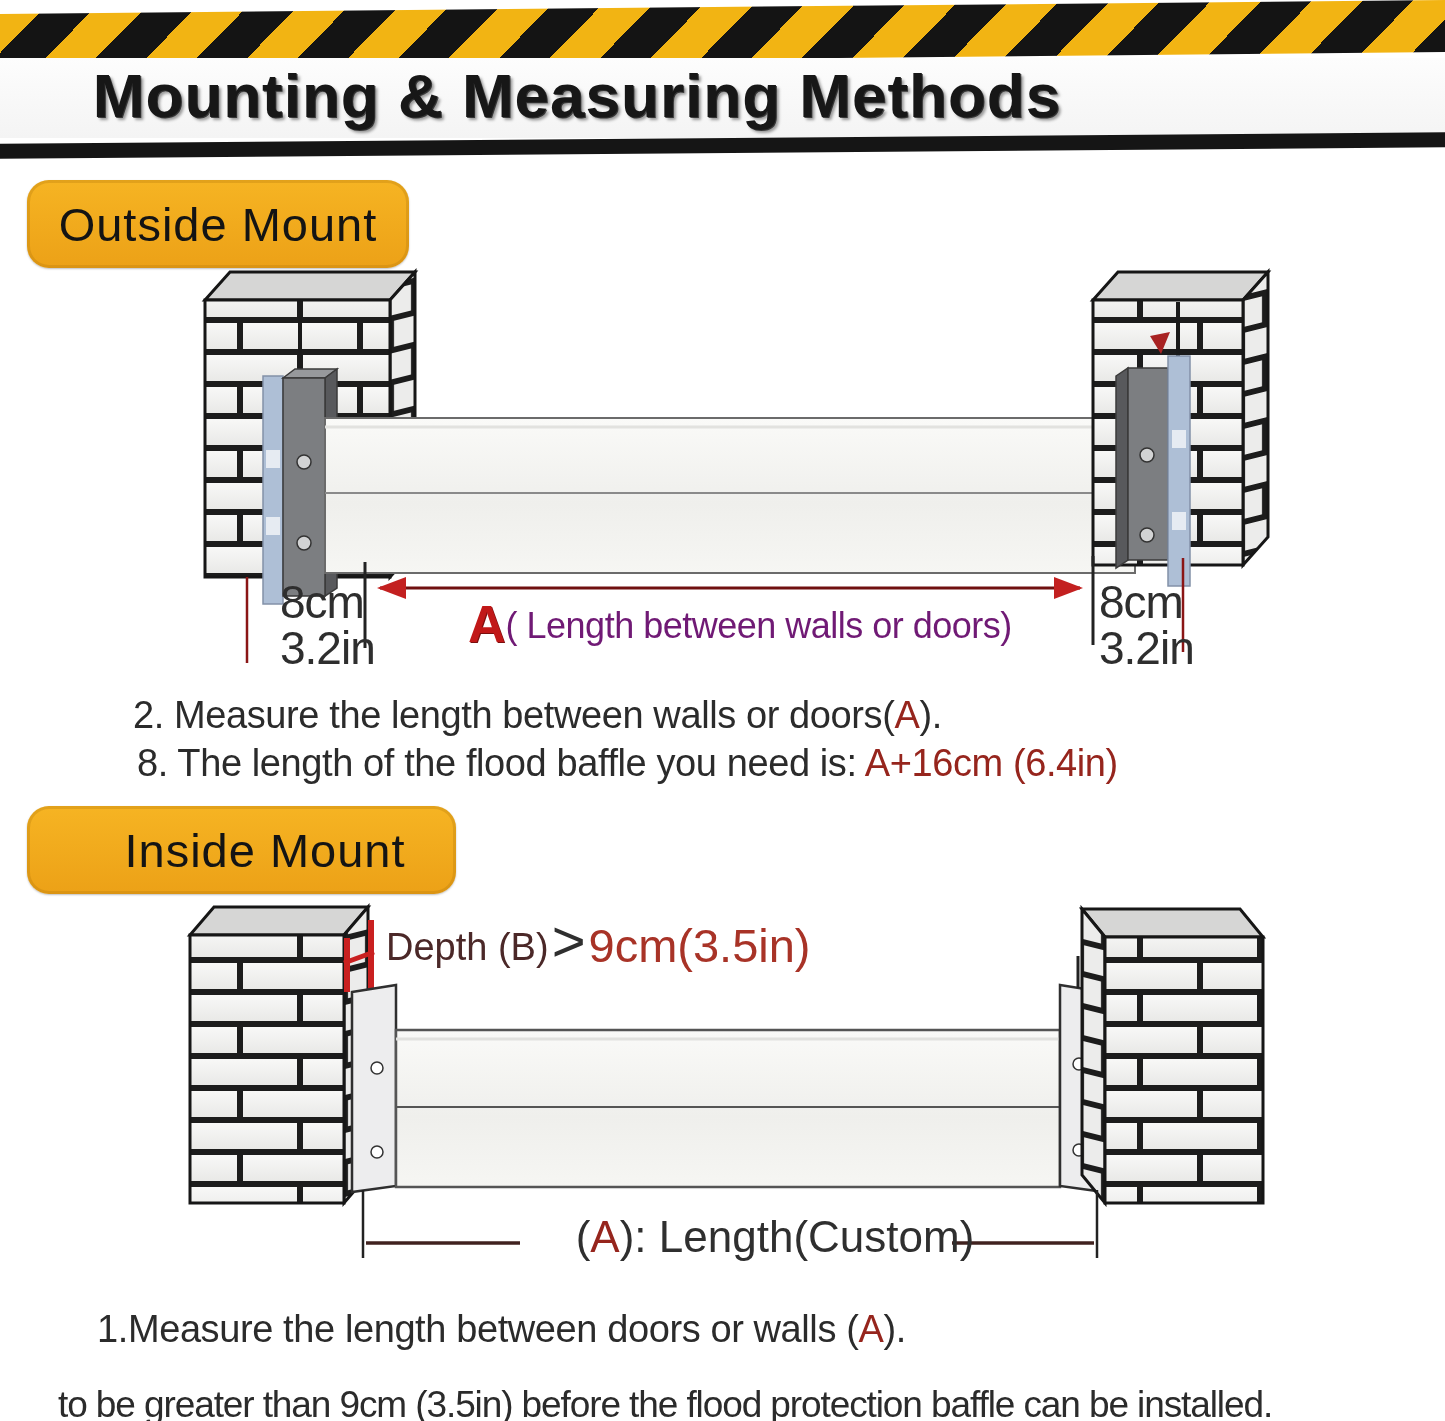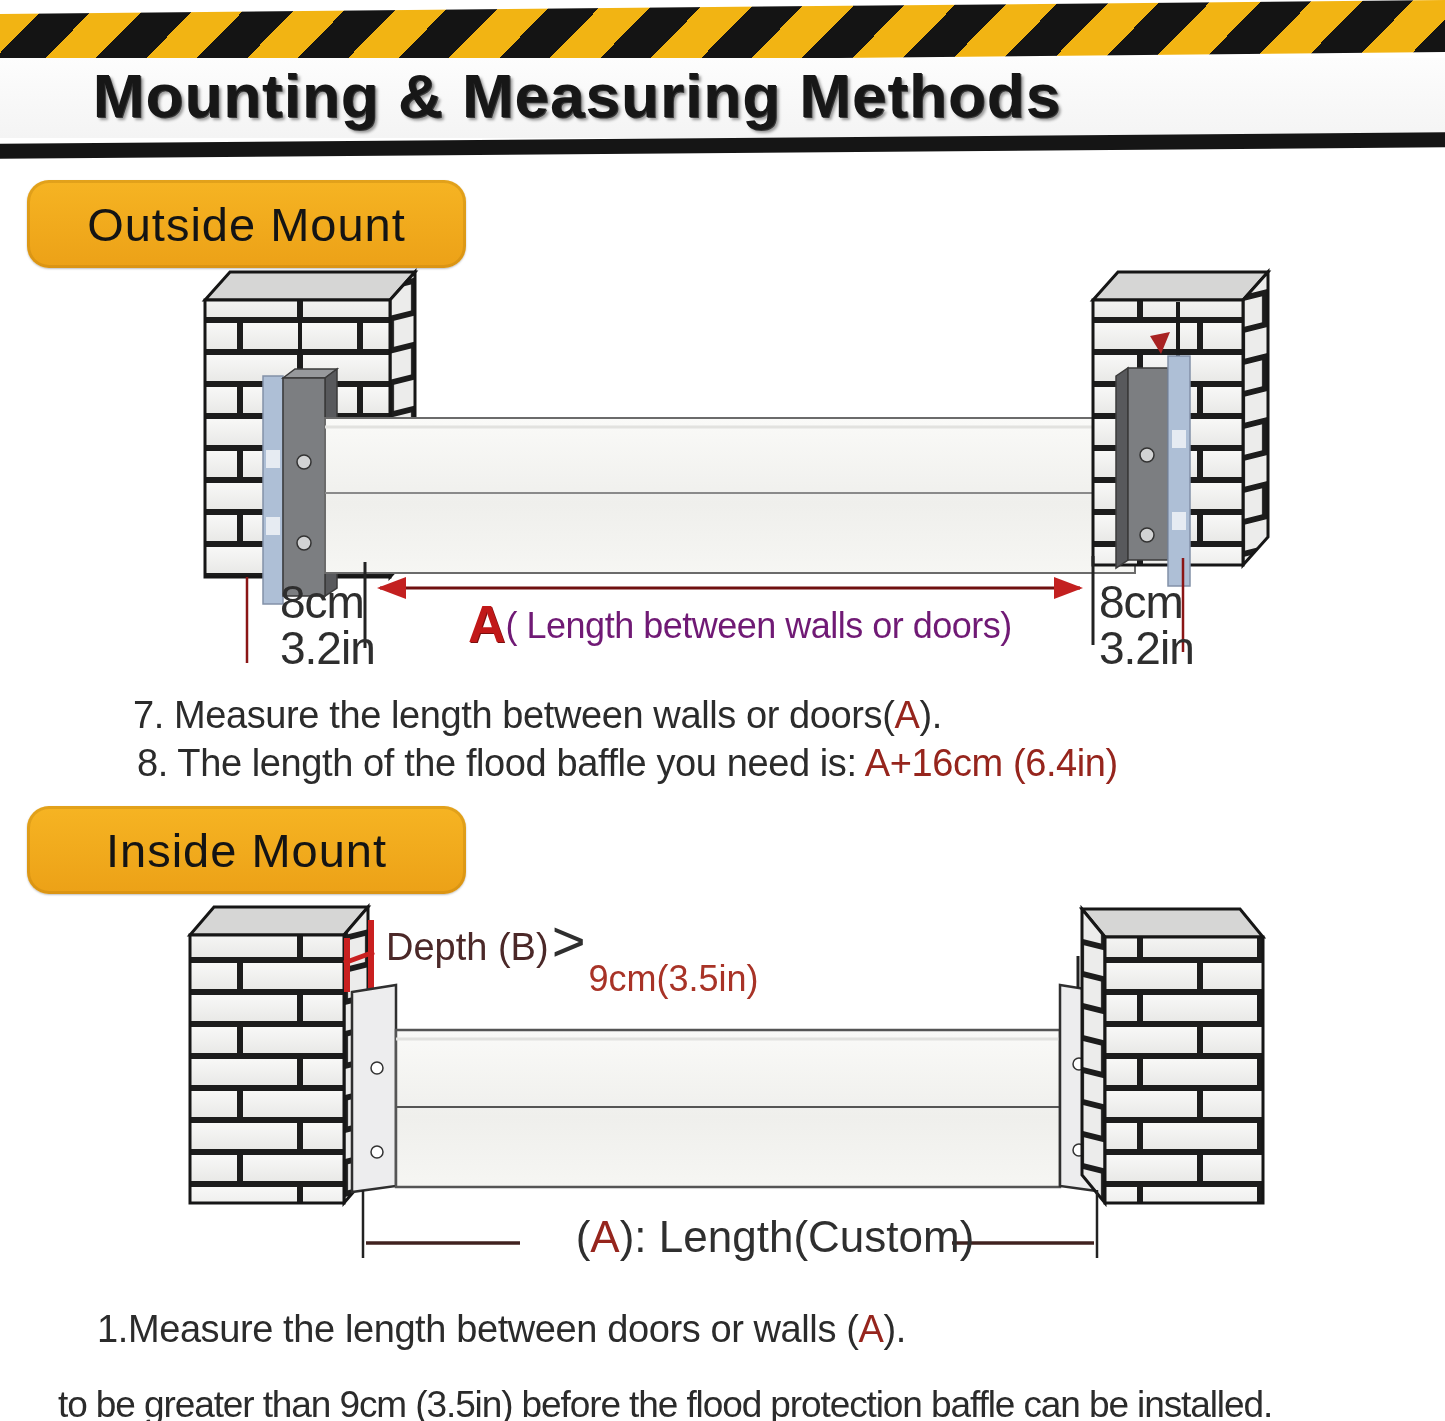--- a/index.html
+++ b/index.html
@@ -9,48 +9,48 @@
   
   #hazard-tape{left:-12px;top:7px;width:1470px;height:52px;transform:rotate(-0.55deg);
     background:repeating-linear-gradient(135deg,#f2b413 0 36px,#141414 36px 72px);}
   #title-band{left:0;top:58px;width:1445px;height:80px;
     background:linear-gradient(180deg,#fdfdfd,#f4f4f4);}
   #page-title{left:0;top:60px;width:1154px;text-align:center;font-size:62px;font-weight:bold;
     color:#171717;letter-spacing:1px;
     text-shadow:3px 3px 3px rgba(0,0,0,.38), 1px 1px 0 #555;}
   #header-bar{left:-8px;top:138px;width:1461px;height:15px;background:#151515;transform:rotate(-0.45deg);}
   
-  .badge{width:439px;height:88px;border-radius:22px;
+  .badge{width:382px;height:88px;border-radius:22px;
     background:linear-gradient(180deg,#f6b423,#eca117);
     box-shadow:inset 0 0 0 3px rgba(180,120,10,.30), 0 1px 2px rgba(0,0,0,.25);
     display:flex;align-items:center;justify-content:center;
     font-size:47px;color:#141414;letter-spacing:1px;}
   #outside-badge{left:27px;top:180px;}
-  #inside-badge{left:27px;top:806px;}
+  #inside-badge{left:27px;top:806px;padding-left:47px;}
   
   #diagram-svg{left:0;top:0;width:1445px;height:1421px;z-index:1;}
   .txt{z-index:2;}
   
   .dim{font-size:46px;color:#2e2e2e;line-height:46px;letter-spacing:-1px;}
   #dim-left{left:280px;top:579px;}
   #dim-right{left:1099px;top:579px;}
   #span-label{left:468px;top:598px;display:flex;align-items:flex-start;white-space:nowrap;}
   #span-label .big-a{font-size:52px;line-height:52px;font-weight:bold;color:#c11818;
       text-shadow:1px 1px 0 #7a0e0e;}
   #span-label .rest{font-size:36px;line-height:40px;color:#701a75;padding-top:8px;letter-spacing:-0.5px;text-align:right;}
   
   .step{font-size:38px;color:#2b2b2b;white-space:nowrap;letter-spacing:-0.4px;}
   .red{color:#96251d;}
   #out-step1{left:133px;top:694px;}
   #out-step2{left:137px;top:742px;}
   
   #depth-note{left:386px;top:916px;display:flex;align-items:flex-start;white-space:nowrap;}
   #depth-note .d-label{font-size:38px;color:#4b2828;padding-top:10px;}
   #depth-note .d-gt{font-size:58px;color:#2f2f2f;line-height:50px;padding:0 3px;}
-  #depth-note .d-val{font-size:36px;color:#a83327;padding-top:2px;margin-top:40px;}
+  #depth-note .d-val{font-size:47px;color:#a83327;padding-top:2px;}
   #length-note{left:363px;top:1212px;width:824px;text-align:center;font-size:44px;color:#2f2f2f;white-space:nowrap;}
   #in-step1{left:97px;top:1284px;margin-top:24px;}
   #in-step2{left:106px;top:1340px;font-size:37px;letter-spacing:-1.1px;}
   #in-step3{left:58px;top:1384px;font-size:37px;letter-spacing:-1.1px;}
 </style>
 </head>
 <body>
 
 <div id="page">
 
@@ -214,21 +214,21 @@
   <div class="abs txt dim" id="dim-right">
     <div>8cm</div>
     <div>3.2in</div>
   </div>
   <div class="abs txt" id="span-label">
     <span class="big-a">A</span>
     <span class="rest">( Length between walls or doors)</span>
   </div>
 
   <div class="abs txt step" id="out-step1">
-    <span>7. Measure the length between walls or doors(</span><span class="red">A</span><span>).</span>
+    <span>2. Measure the length between walls or doors(</span><span class="red">A</span><span>).</span>
   </div>
   <div class="abs txt step" id="out-step2">
     <span>8. The length of the flood baffle you need is: </span><span class="red">A+16cm (6.4in)</span>
   </div>
 
   <div class="abs txt" id="depth-note">
     <span class="d-label">Depth (B) </span>
     <span class="d-gt">&gt;</span>
     <span class="d-val">9cm(3.5in)</span>
   </div>

